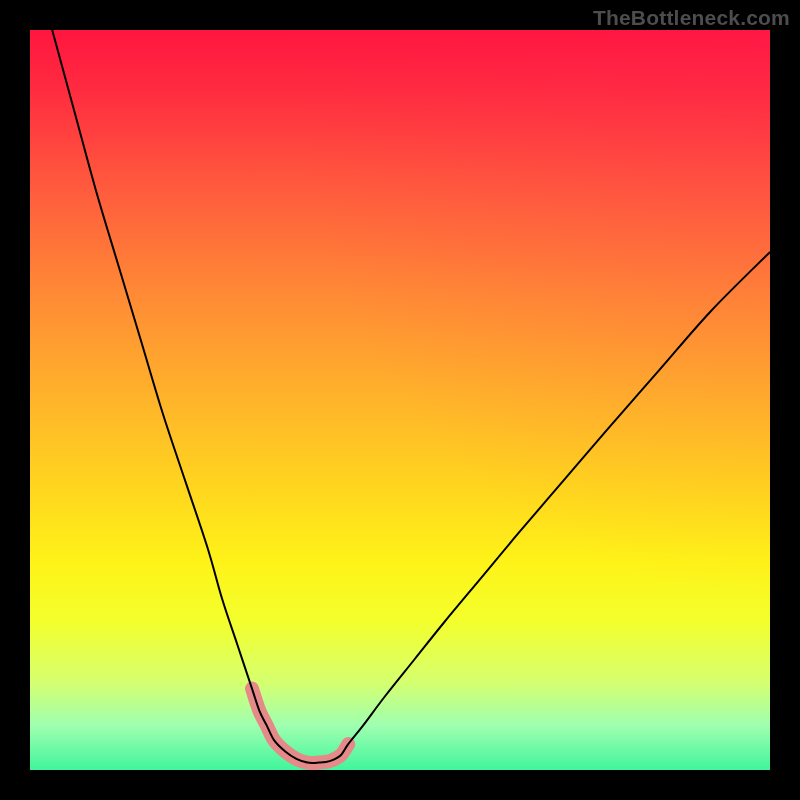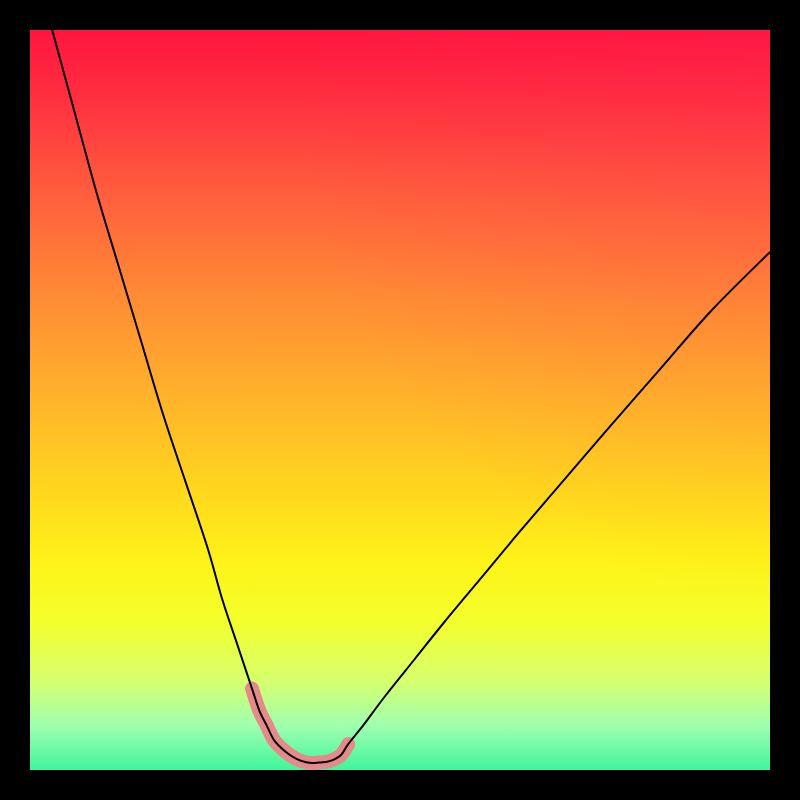--- a/index.html
+++ b/index.html
@@ -33,13 +33,14 @@
 
 <div class="frame">
   <div class="plot">
     <div class="grad"></div>
     <div class="shade"></div>
     <svg id="svg" width="740" height="740" viewBox="0 0 740 740">
         <path d="M 222 658.6 C 223.23333333333335 662.3 226.93333333333334 674.6333333333333 229.4 680.8 C 231.86666666666667 686.9666666666666 234.33333333333334 690.6666666666667 236.8 695.6 C 239.26666666666668 700.5333333333333 241.11666666666667 706.0833333333333 244.20000000000002 710.4 C 247.28333333333336 714.7166666666667 251.6 718.4166666666666 255.29999999999998 721.5 C 259 724.5833333333334 262.7 727.05 266.4 728.9 C 270.09999999999997 730.75 273.8 731.9833333333333 277.5 732.6 C 281.2 733.2166666666667 284.90000000000003 732.8466666666667 288.6 732.6 C 292.3 732.3533333333334 296.00000000000006 732.3533333333334 299.70000000000005 731.12 C 303.40000000000003 729.8866666666667 307.7166666666667 728.0366666666667 310.8 725.2 C 313.8833333333333 722.3633333333333 316.96666666666664 715.95 318.2 714.1" class="pad"></path>
         <path d="M 22.2 0 C 25.9 13.566666666666663 37 54.26666666666665 44.4 81.39999999999998 C 51.8 108.5333333333333 59.199999999999996 136.89999999999995 66.6 162.79999999999995 C 74 188.69999999999996 81.39999999999999 212.13333333333327 88.8 236.79999999999995 C 96.2 261.46666666666664 103.6 286.1333333333333 111 310.8 C 118.4 335.4666666666667 125.79999999999998 361.3666666666667 133.2 384.8 C 140.6 408.23333333333335 148 429.2 155.4 451.4 C 162.8 473.59999999999997 171.43333333333334 498.26666666666665 177.6 518 C 183.76666666666665 537.7333333333333 187.46666666666667 553.7666666666667 192.4 569.8 C 197.33333333333334 585.8333333333333 202.26666666666668 599.4000000000001 207.20000000000002 614.2 C 212.13333333333335 629 218.3 647.5 222 658.6 C 225.7 669.7 226.93333333333334 674.6333333333333 229.4 680.8 C 231.86666666666667 686.9666666666666 234.33333333333334 690.6666666666667 236.8 695.6 C 239.26666666666668 700.5333333333333 241.11666666666667 706.0833333333333 244.20000000000002 710.4 C 247.28333333333336 714.7166666666667 251.6 718.4166666666666 255.29999999999998 721.5 C 259 724.5833333333334 262.7 727.05 266.4 728.9 C 270.09999999999997 730.75 273.8 731.9833333333333 277.5 732.6 C 281.2 733.2166666666667 284.90000000000003 732.8466666666667 288.6 732.6 C 292.3 732.3533333333334 296.00000000000006 732.3533333333334 299.70000000000005 731.12 C 303.40000000000003 729.8866666666667 307.7166666666667 728.0366666666667 310.8 725.2 C 313.8833333333333 722.3633333333333 314.5 719.0333333333333 318.2 714.1 C 321.9 709.1666666666667 326.8333333333333 703.6166666666667 333 695.6 C 339.1666666666667 687.5833333333334 346.56666666666666 677.1 355.2 666 C 363.8333333333333 654.9 374.93333333333334 641.3333333333334 384.8 629 C 394.6666666666667 616.6666666666666 403.30000000000007 605.5666666666666 414.40000000000003 592 C 425.5 578.4333333333334 439.06666666666666 562.4 451.4 547.6 C 463.7333333333333 532.8000000000001 474.83333333333337 519.2333333333333 488.40000000000003 503.2 C 501.9666666666667 487.16666666666663 518 468.66666666666663 532.8 451.4 C 547.5999999999999 434.1333333333333 561.1666666666667 418.09999999999997 577.2 399.59999999999997 C 593.2333333333333 381.09999999999997 611.7333333333333 360.1333333333333 629 340.4 C 646.2666666666667 320.66666666666663 662.3000000000001 300.93333333333334 680.8000000000001 281.2 C 699.3000000000001 261.46666666666664 730.1333333333333 231.86666666666667 740 222" class="curve"></path>
       </svg>
   </div>
+  <div class="watermark">TheBottleneck.com</div>
 </div>
 
 </body></html>

